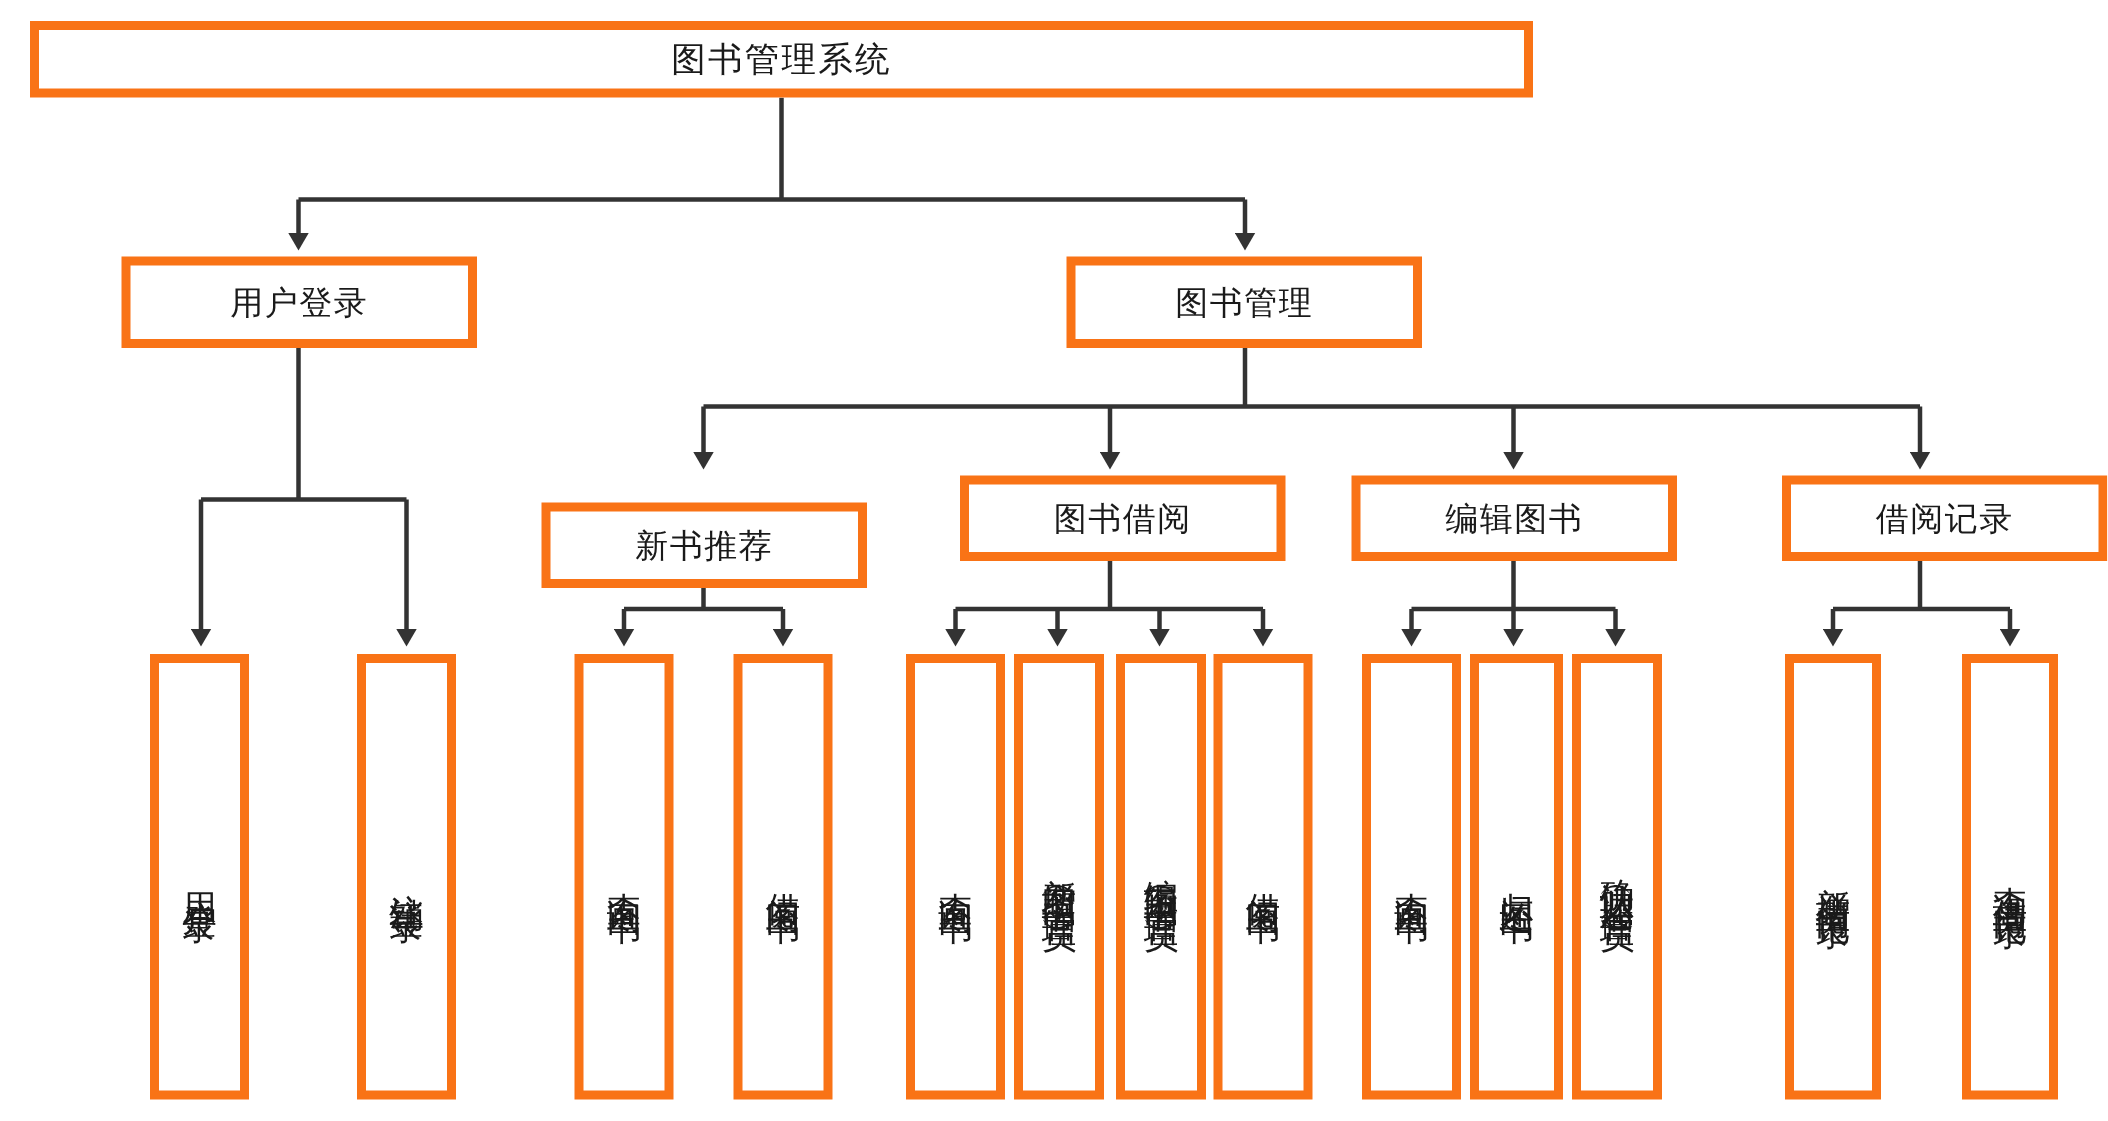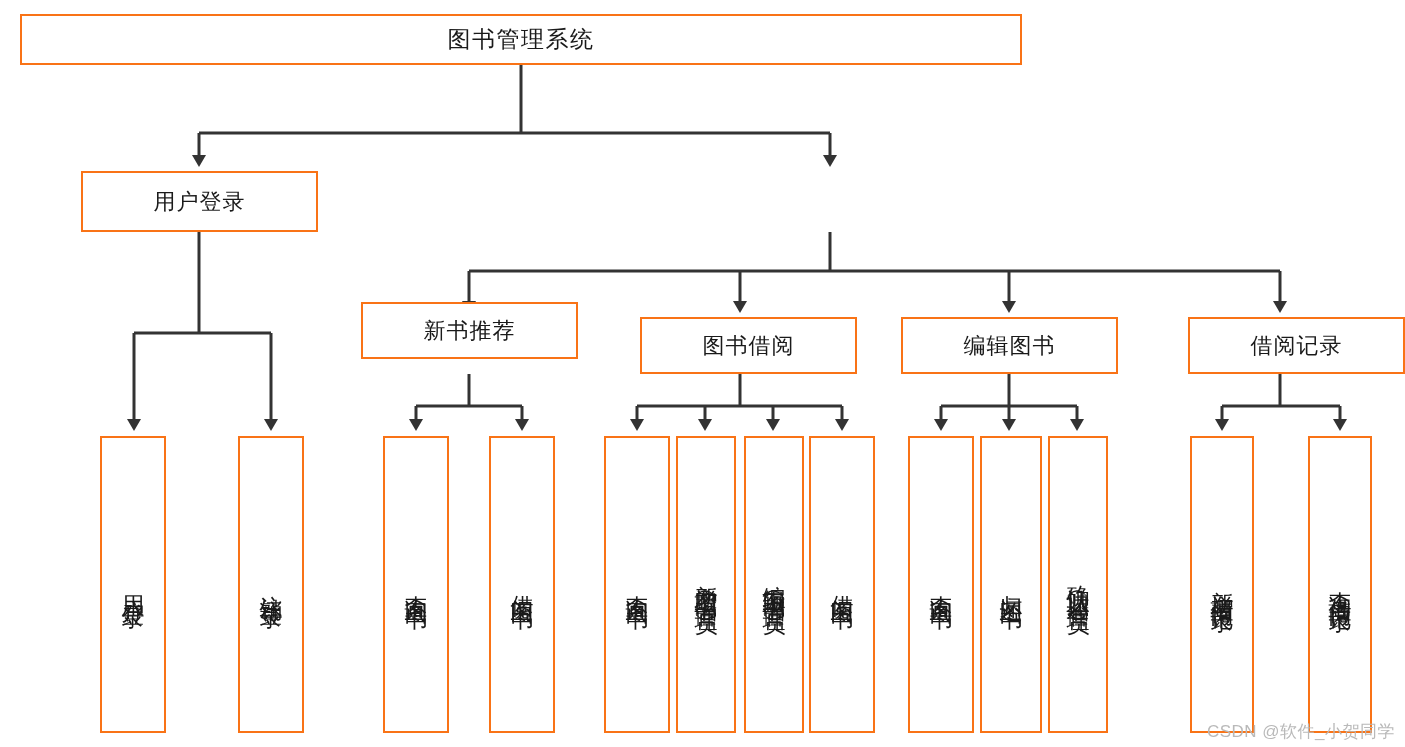--- a/index.html
+++ b/index.html
@@ -23,21 +23,21 @@
     left: 0;
     top: 0;
     width: 1405px;
     height: 747px;
     pointer-events: none;
   }
   .node {
     position: absolute;
     box-sizing: border-box;
     background: #ffffff;
-    border: 2px solid #f97316;
+    border: 6px solid #f97316;
     display: flex;
     align-items: center;
     justify-content: center;
     color: #1a1a1a;
   }
   .node .label {
     text-align: center;
     line-height: 1.18;
     white-space: nowrap;
   }
@@ -128,22 +128,25 @@
     </g>
   </svg>
 
   <div class="node root horiz" style="left:20px; top:14px; width:1002px; height:51px;">
     <span class="label">图书管理系统</span>
   </div>
 
   <div class="node horiz" style="left:81px; top:171px; width:237px; height:61px;">
     <span class="label">用户登录</span>
   </div>
-
-  <div class="node horiz" style="left:361px; top:302px; width:217px; height:57px;">
+  <div class="node horiz" style="left:711px; top:171px; width:237px; height:61px;">
+    <span class="label">图书管理</span>
+  </div>
+
+  <div class="node horiz" style="left:361px; top:335px; width:217px; height:57px;">
     <span class="label">新书推荐</span>
   </div>
   <div class="node horiz" style="left:640px; top:317px; width:217px; height:57px;">
     <span class="label">图书借阅</span>
   </div>
   <div class="node horiz" style="left:901px; top:317px; width:217px; height:57px;">
     <span class="label">编辑图书</span>
   </div>
   <div class="node horiz" style="left:1188px; top:317px; width:217px; height:57px;">
     <span class="label">借阅记录</span>
@@ -186,14 +189,13 @@
     <span class="label">确认归还（管理员）</span>
   </div>
 
   <div class="node vert" style="left:1190px; top:436px; width:64px; height:297px;">
     <span class="label">新增借阅记录</span>
   </div>
   <div class="node vert" style="left:1308px; top:436px; width:64px; height:297px;">
     <span class="label">查询借阅记录</span>
   </div>
 
-  <div class="watermark">CSDN @软件_小贺同学</div>
 </div>
 
 </body></html>

